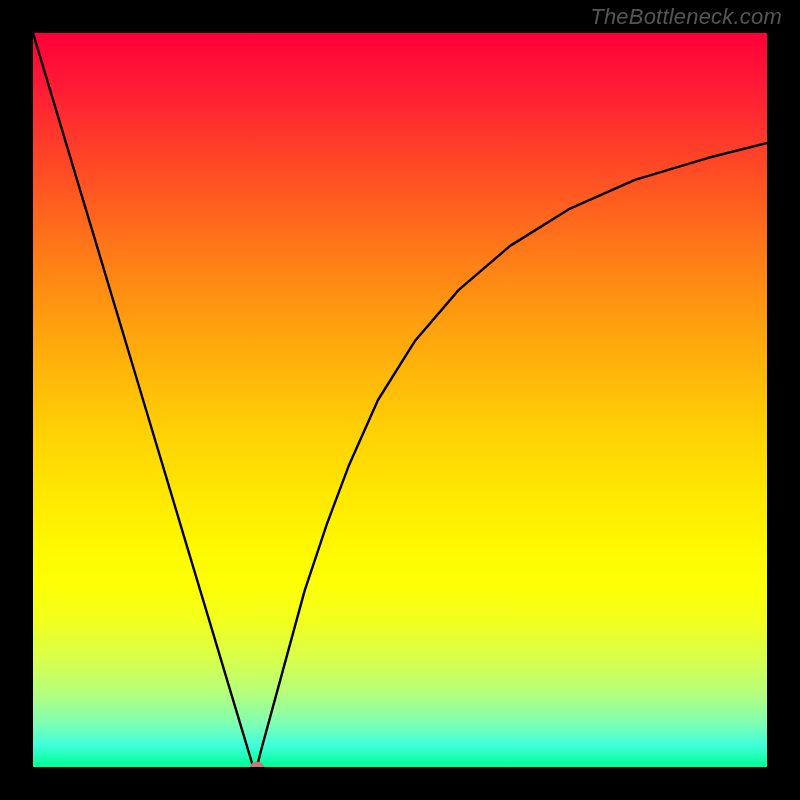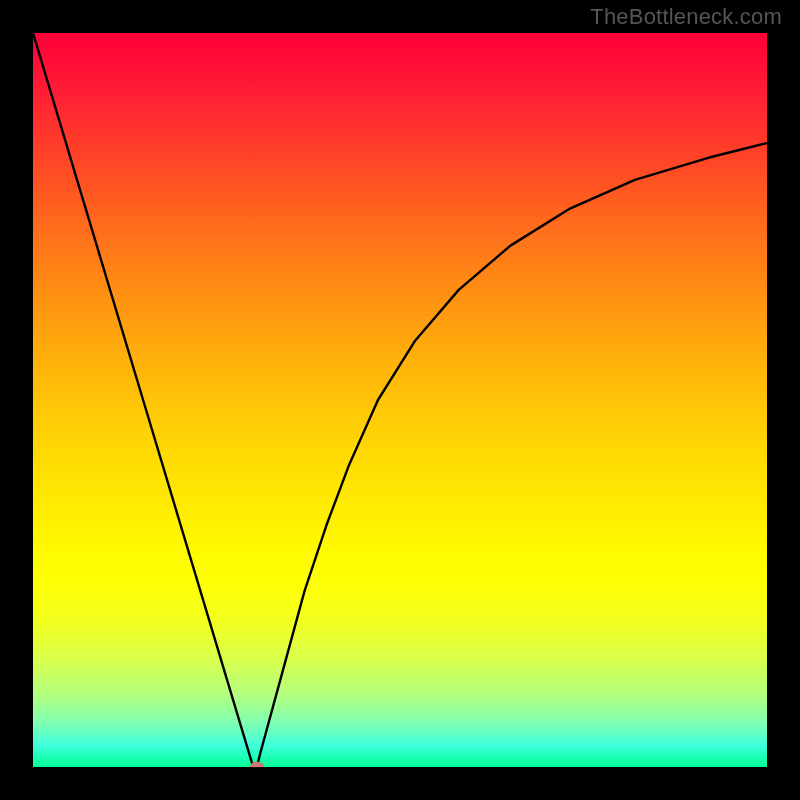--- a/index.html
+++ b/index.html
@@ -13,20 +13,21 @@
   }
   .watermark {
     position: absolute;
     top: 4px;
     right: 18px;
     color: #555;
     font-size: 22px;
     font-weight: 500;
     z-index: 10;
     letter-spacing: 0.2px;
+    font-style: italic;
   }
   .plot-area {
     position: absolute;
     left: 33px;
     top: 33px;
     width: 734px;
     height: 734px;
     overflow: hidden;
   }
   .gradient-bg {

